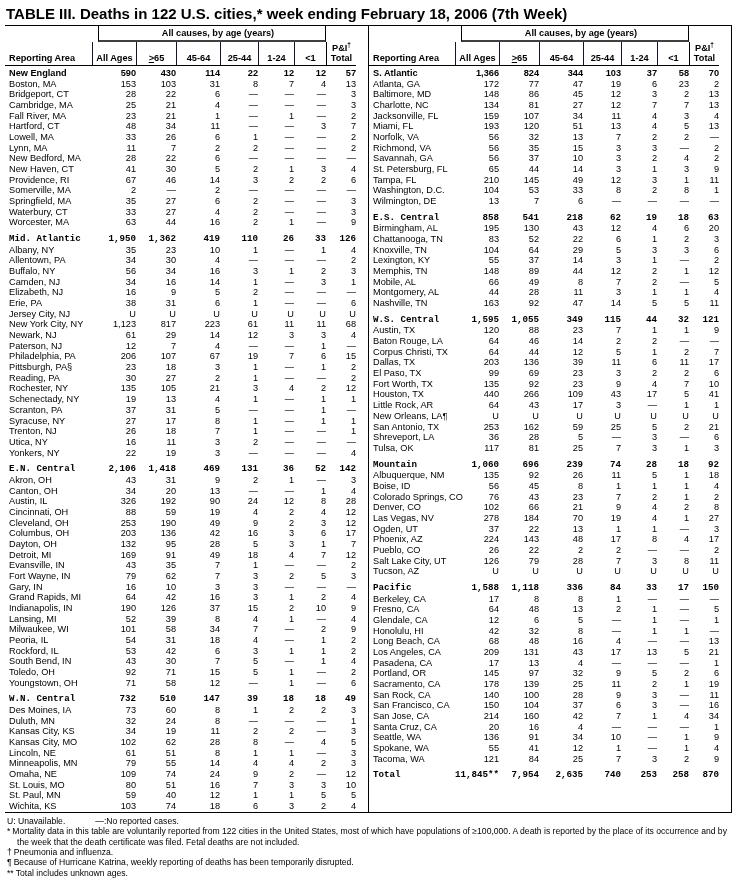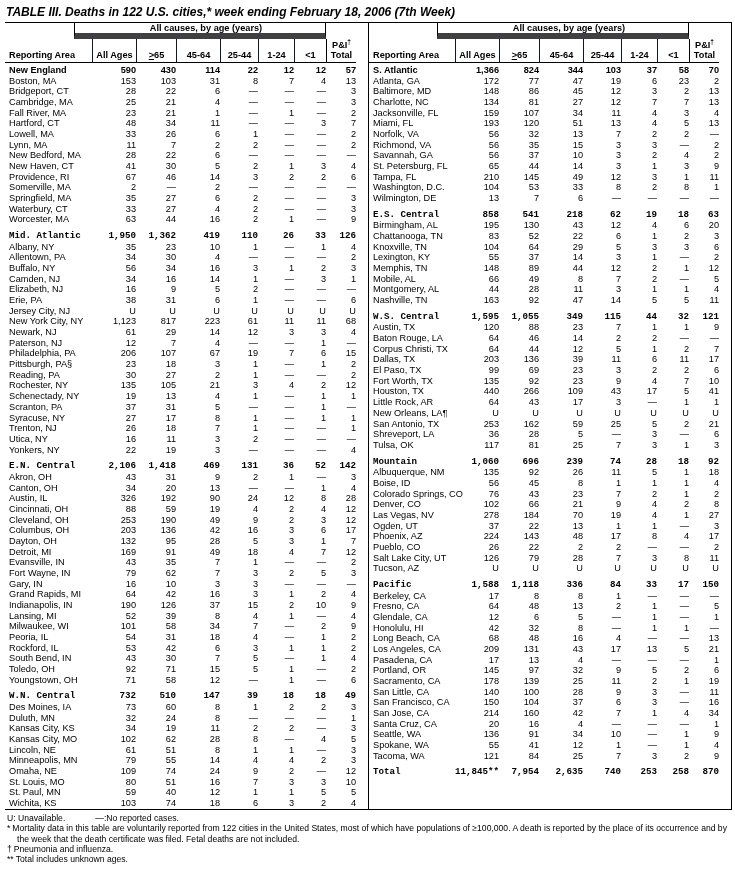--- a/index.html
+++ b/index.html
@@ -1,27 +1,27 @@
 <!DOCTYPE html>
 <html><head>
 <meta charset="utf-8">
 <style>
   * { box-sizing: border-box; margin: 0; padding: 0; }
   html, body { width: 735px; height: 880px; background: #ffffff; overflow: hidden; }
   body { font-family: "Liberation Sans", sans-serif; color: #000; }
   .page { padding: 3px 3px 0 5px; }
-  .title { font-size: 12px; font-weight: bold; padding: 2px 0 3px 1px; letter-spacing: 0px; font-style: italic; }
+  .title { font-size: 15px; font-weight: bold; padding: 2px 0 3px 1px; letter-spacing: 0px; }
 
   .table { display: flex; align-items: stretch; border-top: 1.5px solid #000; border-bottom: 1.5px solid #000; }
   .half { width: 363px; padding-right: 12px; }
   .half-right { width: 364px; border-left: 1px solid #000; border-right: 1px solid #000; }
 
   .hrow1 { display: flex; height: 16px; }
   .sp-area { flex: 1; }
-  .grp { width: 252px; border-left: 1px solid #000; border-right: 1px solid #000; border-bottom: 6px solid #404040;
+  .grp { width: 228px; border-left: 1px solid #000; border-right: 1px solid #000; border-bottom: 2px solid #404040;
          font-weight: bold; font-size: 9.2px; display: flex; align-items: center; justify-content: center; padding-left: 12px; }
   .sp-pi { width: 30px; }
 
   .hrow2 { display: flex; height: 24px; border-bottom: 1px solid #000; font-weight: bold; font-size: 9.2px; }
   .h-area { flex: 1; display: flex; align-items: flex-end; padding: 0 0 2px 4px; }
   .cols-age { display: flex; }
   .h-col { display: flex; align-items: flex-end; justify-content: center; text-align: center;
            border-left: 1px solid #0f172a; padding-bottom: 2px; line-height: 9.5px; }
   .h-pi { width: 30px; border-left: 1px solid #000; display: flex; align-items: flex-end; justify-content: center;
           text-align: center; padding-bottom: 2px; line-height: 9.5px; }
@@ -1354,21 +1354,21 @@
             <div class="c-area">Sacramento, CA</div>
             <div class="c-v w0">178</div>
             <div class="c-v w1">139</div>
             <div class="c-v w2">25</div>
             <div class="c-v w3">11</div>
             <div class="c-v w4">2</div>
             <div class="c-v w5">1</div>
             <div class="c-v w6">19</div>
           </div>
           <div class="row">
-            <div class="c-area">San Little, CA</div>
+            <div class="c-area">San Rock, CA</div>
             <div class="c-v w0">140</div>
             <div class="c-v w1">100</div>
             <div class="c-v w2">28</div>
             <div class="c-v w3">9</div>
             <div class="c-v w4">3</div>
             <div class="c-v w5">—</div>
             <div class="c-v w6">11</div>
           </div>
           <div class="row">
             <div class="c-area">San Francisco, CA</div>
@@ -1446,16 +1446,17 @@
   </div>
 
   <div class="footer">
     <div class="legend">
       <span>U: Unavailable.</span>
       <span class="dash-item">—:No reported cases.</span>
     </div>
     <div id="fnotes">
         <p class="fnote"><span class="fmark">*</span><span>Mortality data in this table are voluntarily reported from 122 cities in the United States, most of which have populations of ≥100,000. A death is reported by the place of its occurrence and by the week that the death certificate was filed. Fetal deaths are not included.</span></p>
         <p class="fnote"><span class="fmark">†</span><span>Pneumonia and influenza.</span></p>
+        <p class="fnote"><span class="fmark">¶</span><span>Because of Hurricane Katrina, weekly reporting of deaths has been temporarily disrupted.</span></p>
         <p class="fnote"><span class="fmark">**</span><span>Total includes unknown ages.</span></p>
       </div>
   </div>
 </div>
 
 </body></html>

